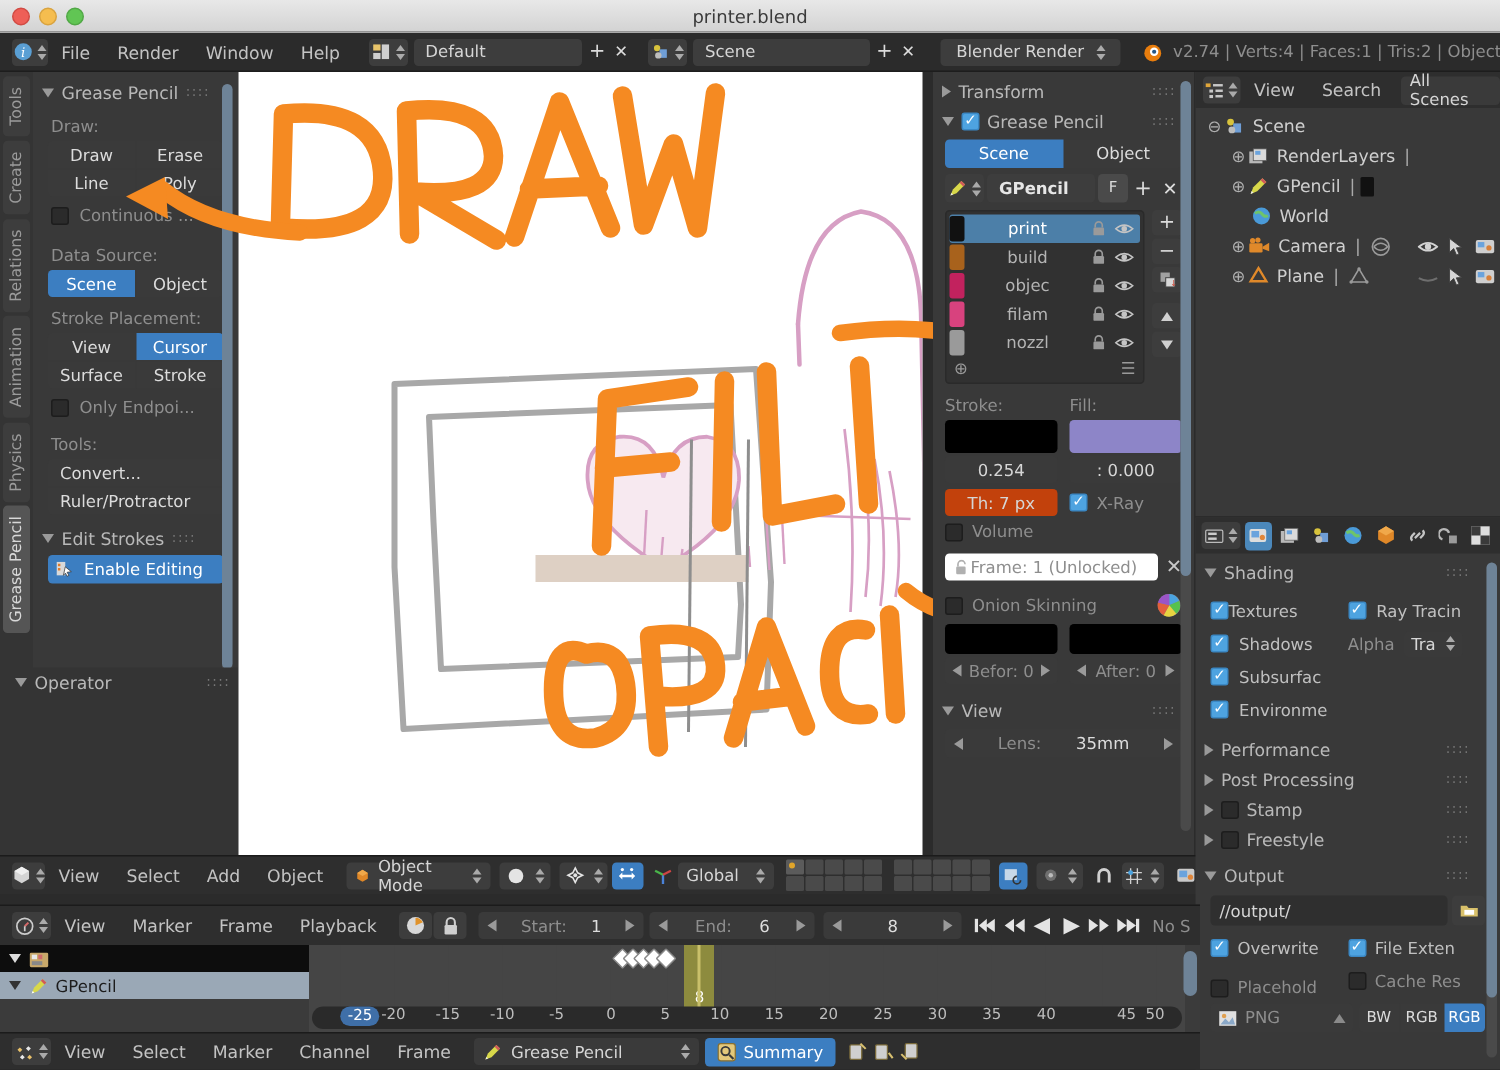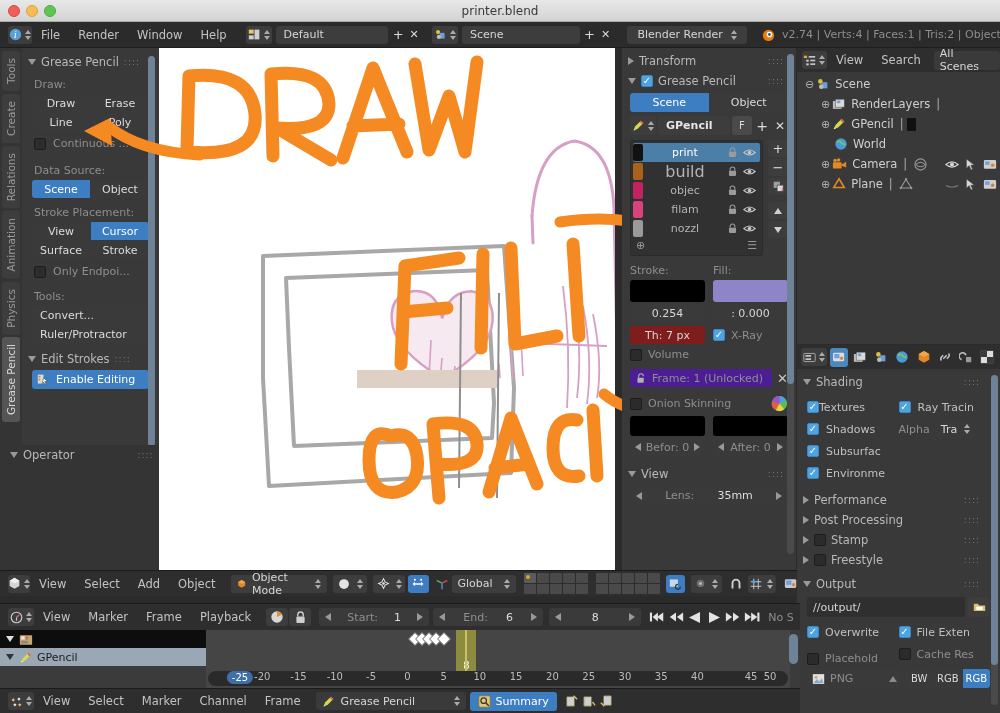--- a/index.html
+++ b/index.html
@@ -383,21 +383,21 @@
             </span>
             <span style="margin-right:4px">
               <svg width="13" height="11" viewBox="0 0 16 12">
                 <path d="M1 6 Q8 0 15 6 Q8 12 1 6 Z" fill="none" stroke="#c4c4c4" stroke-width="1.3"></path>
                 <circle cx="8" cy="6" r="2.3" fill="#c4c4c4"></circle>
               </svg>
             </span>
           </div>
           <div class="lrow" style="display: flex; align-items: center; height: 19px; border-radius: 2px;">
             <span style="width:10px;height:17px;border-radius:2px;background:#a8621c;flex:none"></span>
-            <span style="flex:1;text-align:center;font-size:16px;color:#b4b4b4">build</span>
+            <span style="flex:1;text-align:center;font-size:11px;color:#b4b4b4">build</span>
             <span style="margin-right:5px">
               <svg width="11" height="11" viewBox="0 0 12 14">
                 <path d="M3 6 V4.2 a3 3 0 0 1 6 0 V6" fill="none" stroke="#9a9a9a" stroke-width="1.4"></path>
                 <rect x="1.5" y="6" width="9" height="6.6" rx="1" fill="#9a9a9a"></rect>
               </svg>
             </span>
             <span style="margin-right:4px">
               <svg width="13" height="11" viewBox="0 0 16 12">
                 <path d="M1 6 Q8 0 15 6 Q8 12 1 6 Z" fill="none" stroke="#c4c4c4" stroke-width="1.3"></path>
                 <circle cx="8" cy="6" r="2.3" fill="#c4c4c4"></circle>
@@ -487,33 +487,33 @@
   </div>
   <div style="display:flex;gap:8px;padding:3px 8px 0">
     <div id="stroke-sw" style="flex: 1 1 0%; height: 22px; border-radius: 3px; background: rgb(0, 0, 0);"></div>
     <div id="fill-sw" style="flex: 1 1 0%; height: 22px; border-radius: 3px; background: rgb(141, 133, 200);"></div>
   </div>
   <div style="display:flex;gap:8px;padding:2px 8px 0">
     <div class="wfield" style="flex:1;justify-content:center;background:#3a3a3a">0.254</div>
     <div class="wfield" style="flex:1;justify-content:center;background:#3a3a3a">: 0.000</div>
   </div>
   <div style="display:flex;gap:8px;padding:4px 8px 0;align-items:center">
-    <div class="wfield" style="flex:1;justify-content:center;background:#7f1d1d">Th: 7 px</div>
+    <div class="wfield" style="flex:1;justify-content:center;background:#c2410c">Th: 7 px</div>
     <div style="flex:1;display:flex;align-items:center;gap:6px">
       <span class="chk on"></span>
       <span class="dim">X-Ray</span>
     </div>
   </div>
   <div style="display:flex;align-items:center;gap:6px;padding:4px 8px 0">
     <span class="chk"></span>
     <span class="dim">Volume</span>
   </div>
 
   <div style="display:flex;align-items:center;gap:5px;padding:8px 8px 0">
-    <div class="wfield" style="flex:1;background:#4c1d95;padding:0 6px;gap:6px">
+    <div class="wfield" style="flex:1;background:#ffffff;padding:0 6px;gap:1px">
       <svg width="10" height="11" viewBox="0 0 12 14">
           <path d="M3 6 V4 a3 3 0 0 1 6 0" fill="none" stroke="#b0b0b0" stroke-width="1.4"></path>
           <rect x="1.5" y="6" width="8" height="6.5" rx="1" fill="#b0b0b0"></rect>
         </svg>
       <span class="dim">Frame: 1 (Unlocked)</span>
     </div>
     <span style="color:#c8c8c8;font-size:13px">✕</span>
   </div>
 
   <div style="display:flex;align-items:center;gap:6px;padding:8px 8px 0">

